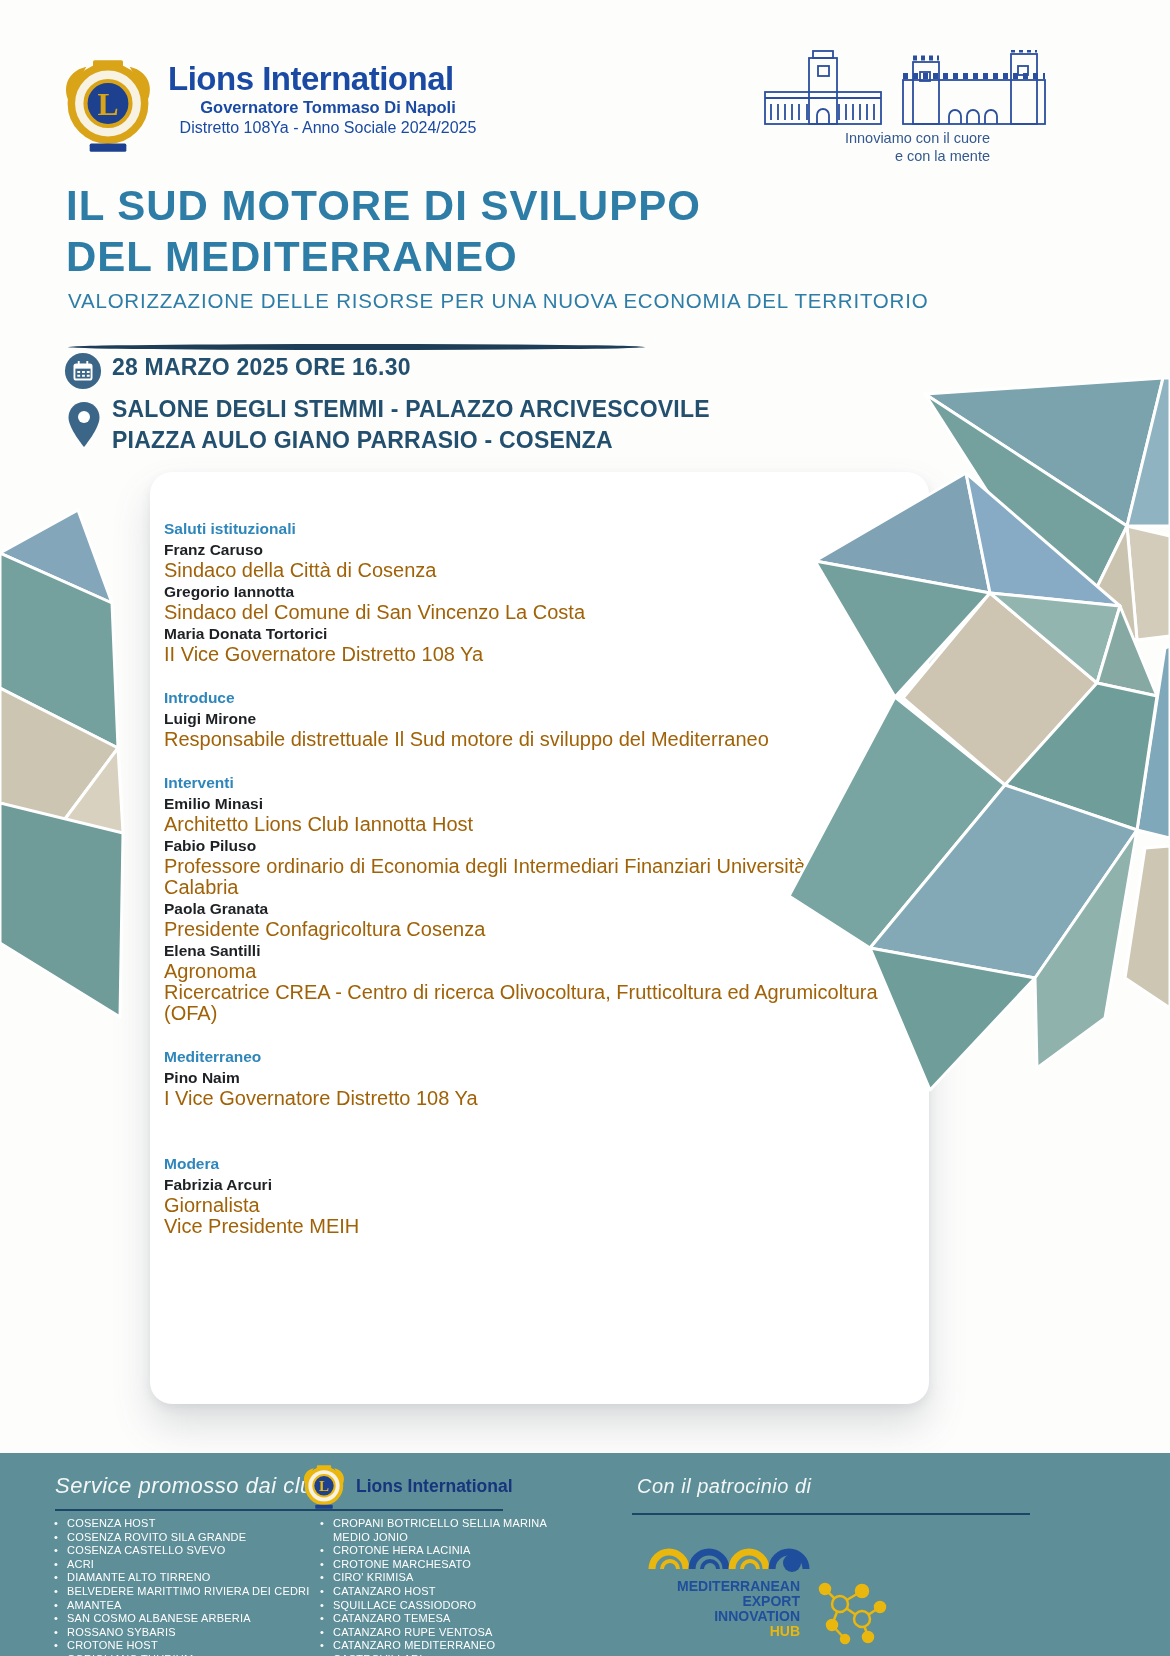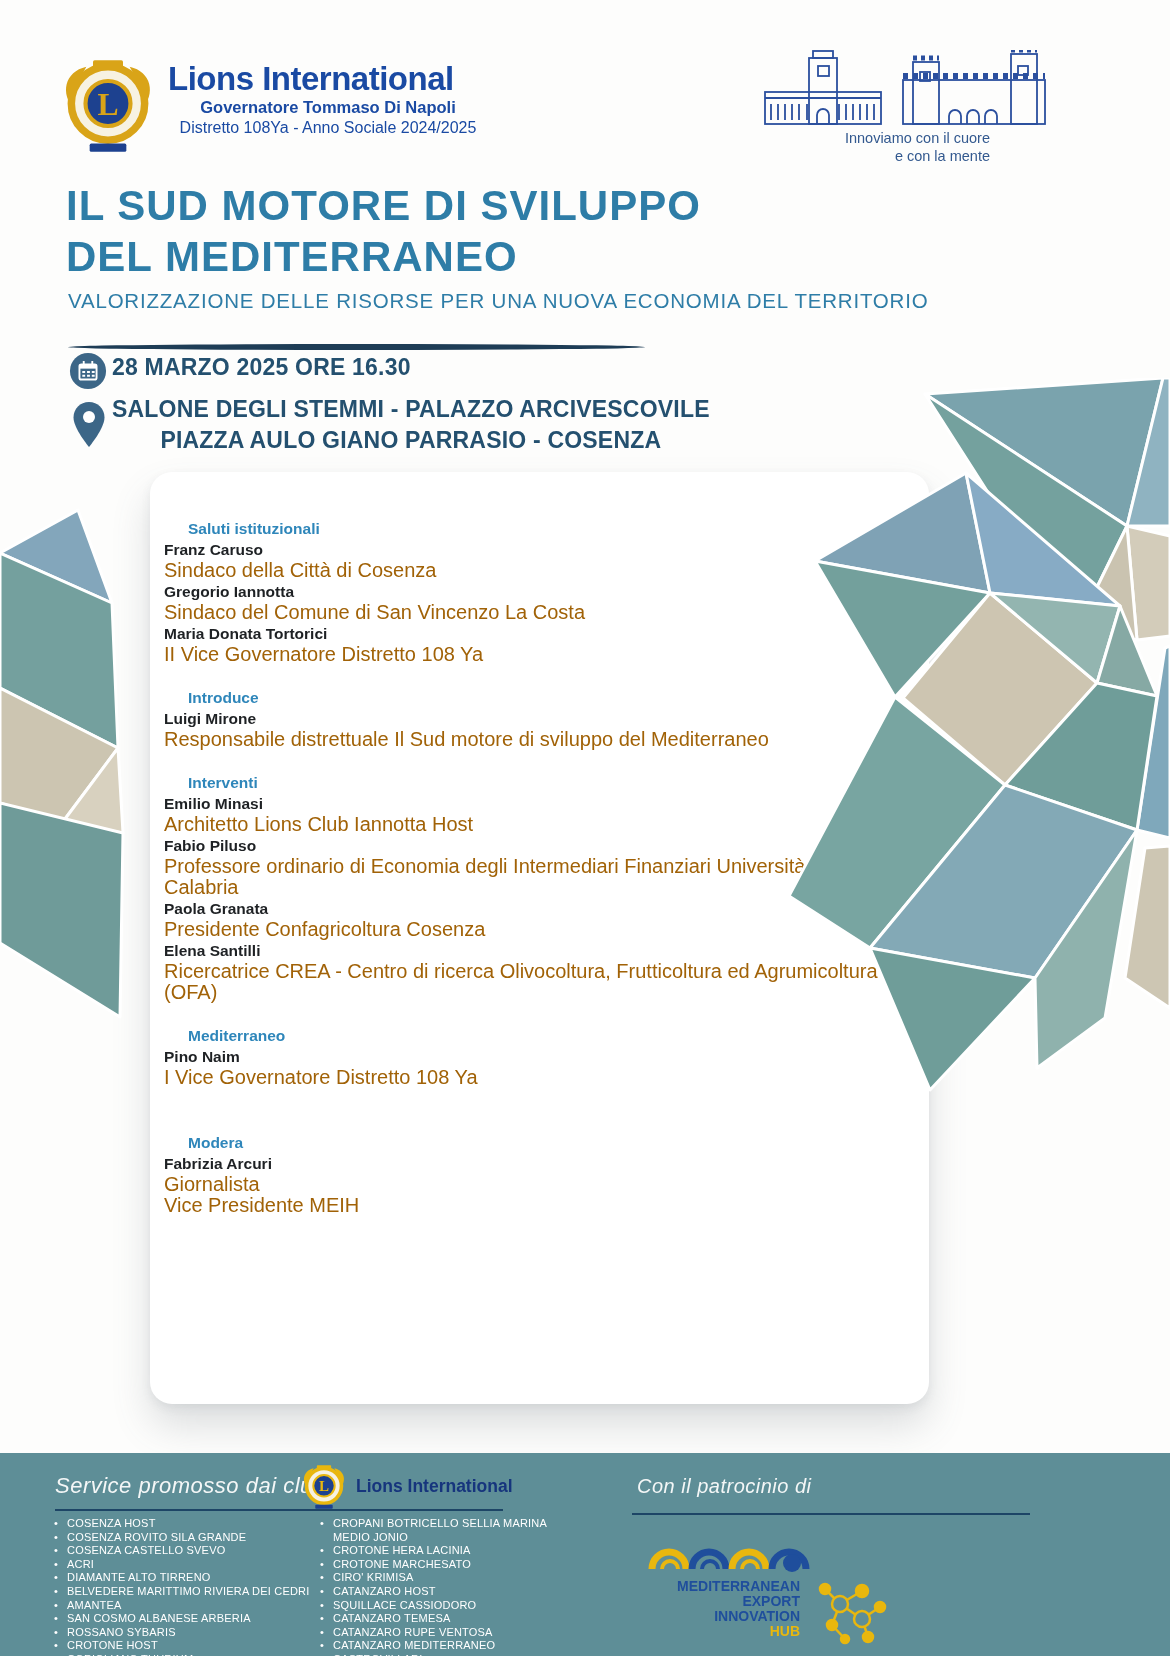--- a/index.html
+++ b/index.html
@@ -20,35 +20,35 @@
   
   .title{position:absolute;left:66px;top:180px;width:920px;
     font-size:42px;line-height:51px;font-weight:bold;letter-spacing:1px;
     color:#2e7da7;}
   .subtitle{position:absolute;left:68px;top:289px;width:900px;
     font-size:20.5px;letter-spacing:0.8px;color:#2e7da7;}
   .taper-divider{position:absolute;left:68px;top:344px;width:577px;height:6px;
     background:#1e3d56;border-radius:50%;}
   
   .event-info{position:absolute;left:64px;top:352px;width:760px;}
-  .event-row{display:flex;align-items:flex-start;text-align:center;}
+  .event-row{display:flex;align-items:flex-start;}
   .icon-col{width:48px;flex:0 0 48px;}
   .event-text{font-size:23px;line-height:31px;font-weight:bold;color:#24506f;letter-spacing:0.2px;}
   .cal-icon{width:38px;height:38px;margin-top:0px;}
   .pin-icon{width:36px;height:50px;margin-top:6px;margin-left:2px;}
   
   .card{position:absolute;left:150px;top:472px;width:779px;height:932px;
     background:#ffffff;border-radius:22px;
     box-shadow:0 22px 38px rgba(90,100,110,.20),0 4px 10px rgba(90,100,110,.10);
     z-index:2;}
   .card-inner{padding:46px 16px 0 14px;}
   .program-section{margin-top:22px;}
   .program-section:first-child{margin-top:0;}
   .program-section:last-child{margin-top:44px;}
-  .section-heading{font-size:15.5px;line-height:21px;font-weight:bold;color:#2e86ba;margin-left:24px;}
+  .section-heading{font-size:15.5px;line-height:21px;font-weight:bold;color:#2e86ba;}
   .speaker-name{font-size:15.5px;line-height:21px;font-weight:bold;color:#1e2124;}
   .speaker-role{font-size:20px;line-height:21px;color:#a16207;}
   
   .decor-right{position:absolute;left:775px;top:378px;width:395px;height:720px;z-index:3;}
   .decor-left{position:absolute;left:0;top:505px;width:125px;height:515px;z-index:3;}
   .decor-right polygon,.decor-left polygon{stroke:#ffffff;stroke-width:3;stroke-linejoin:round;}
   
   .footer{position:absolute;left:0;top:1453px;width:1170px;height:203px;background:#5e8e97;z-index:4;}
   .service-heading{position:absolute;left:55px;top:20px;font-size:22px;font-style:italic;color:#f4f7f7;letter-spacing:0.5px;}
   .emblem-sm{position:absolute;left:300px;top:9px;width:48px;height:50px;}
@@ -169,20 +169,21 @@
         </div>
         <div class="program-section">
           <div class="section-heading">Interventi</div>
           <div class="speaker-name">Emilio Minasi</div>
           <div class="speaker-role">Architetto Lions Club Iannotta Host</div>
           <div class="speaker-name">Fabio Piluso</div>
           <div class="speaker-role">Professore ordinario di Economia degli Intermediari Finanziari Università della Calabria</div>
           <div class="speaker-name">Paola Granata</div>
           <div class="speaker-role">Presidente Confagricoltura Cosenza</div>
           <div class="speaker-name">Elena Santilli</div>
+          <div class="speaker-role">Agronoma</div>
           <div class="speaker-role">Ricercatrice CREA - Centro di ricerca Olivocoltura, Frutticoltura ed Agrumicoltura (OFA)</div>
         </div>
         <div class="program-section">
           <div class="section-heading">Mediterraneo</div>
           <div class="speaker-name">Pino Naim</div>
           <div class="speaker-role">I Vice Governatore Distretto 108 Ya</div>
         </div>
         <div class="program-section">
           <div class="section-heading">Modera</div>
           <div class="speaker-name">Fabrizia Arcuri</div>

